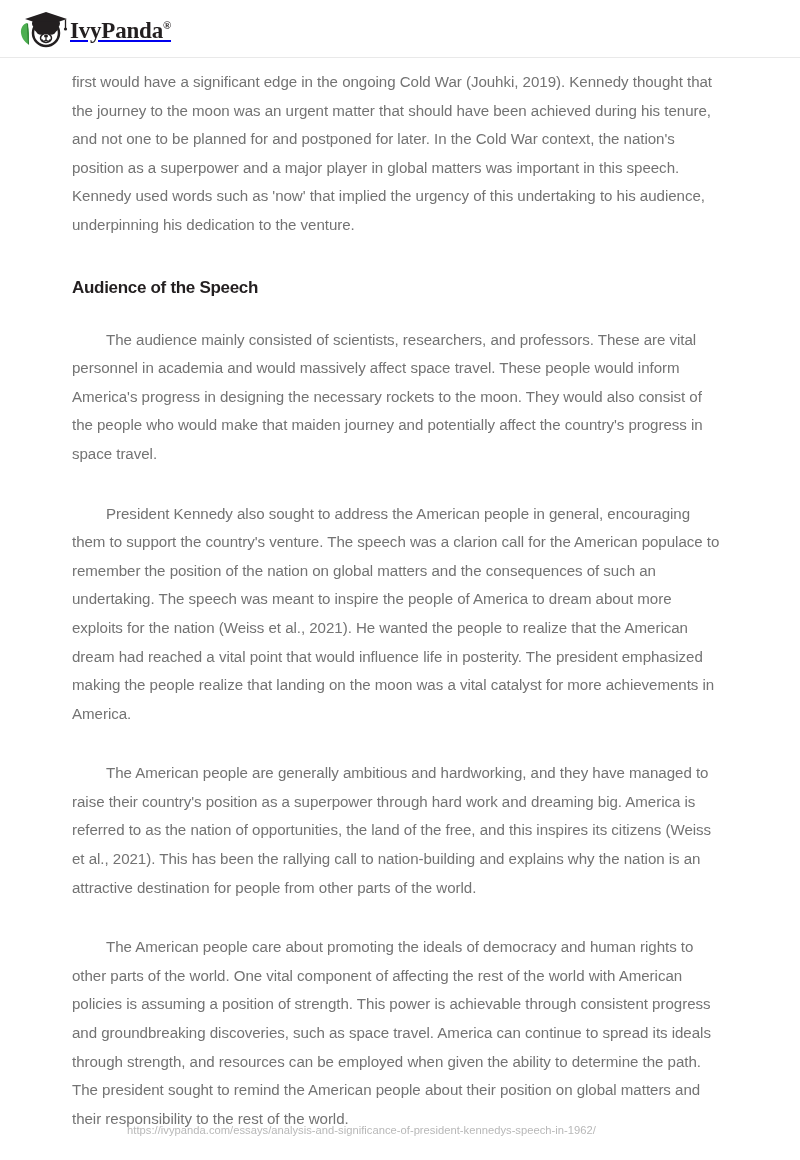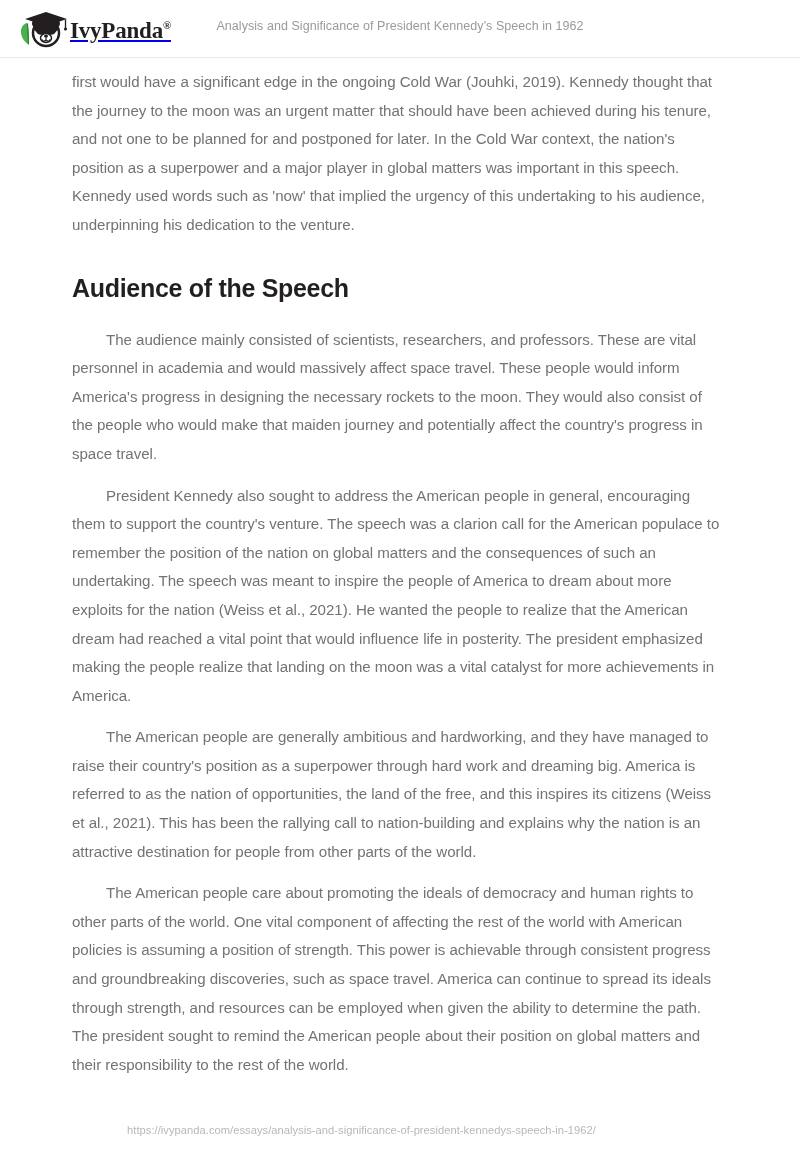--- a/index.html
+++ b/index.html
@@ -79,24 +79,24 @@
     line-height: 28.6px;
     text-align: left;
     color: #737373;
     text-indent: 34px;
     letter-spacing: -0.04px;
   }
   .doc p.cont {
     text-indent: 0;
   }
   .doc p + p {
-    margin-top: 13px;
+    margin-top: 31px;
   }
   .doc h2 {
-    font-size: 25px;
+    font-size: 17px;
     line-height: 32px;
     font-weight: bold;
     margin: 32px 0 22px 0;
     color: #231f20;
     letter-spacing: -0.3px;
   }
 
   
   .page-footer {
     position: absolute;
@@ -140,21 +140,20 @@
 
         <path d="M64 8 L106 22 L64 36 L22 22 Z" fill="#231f20"></path>
         <path d="M40 27 L40 41 C40 48 52 52 64 52 C76 52 88 48 88 41 L88 27" fill="#231f20"></path>
         <path d="M103 23 L103 40" stroke="#231f20" stroke-width="2.6" fill="none"></path>
         <circle cx="103" cy="42" r="3.2" fill="#231f20"></circle>
       </svg>
     </span>
     <span class="brand-name"><span>IvyPanda</span><span class="reg">®</span></span>
   </a>
 
-  <div class="header-title">Analysis and Significance of President Kennedy’s Speech in 1962</div>
 </div>
 
 <div class="doc">
 
   <p class="cont">first would have a significant edge in the ongoing Cold War (Jouhki, 2019). Kennedy thought that the journey to the moon was an urgent matter that should have been achieved during his tenure, and not one to be planned for and postponed for later. In the Cold War context, the nation's position as a superpower and a major player in global matters was important in this speech. Kennedy used words such as 'now' that implied the urgency of this undertaking to his audience, underpinning his dedication to the venture.</p>
 
   <h2>Audience of the Speech</h2>
 
   <p>The audience mainly consisted of scientists, researchers, and professors. These are vital personnel in academia and would massively affect space travel. These people would inform America's progress in designing the necessary rockets to the moon. They would also consist of the people who would make that maiden journey and potentially affect the country's progress in space travel.</p>
 

